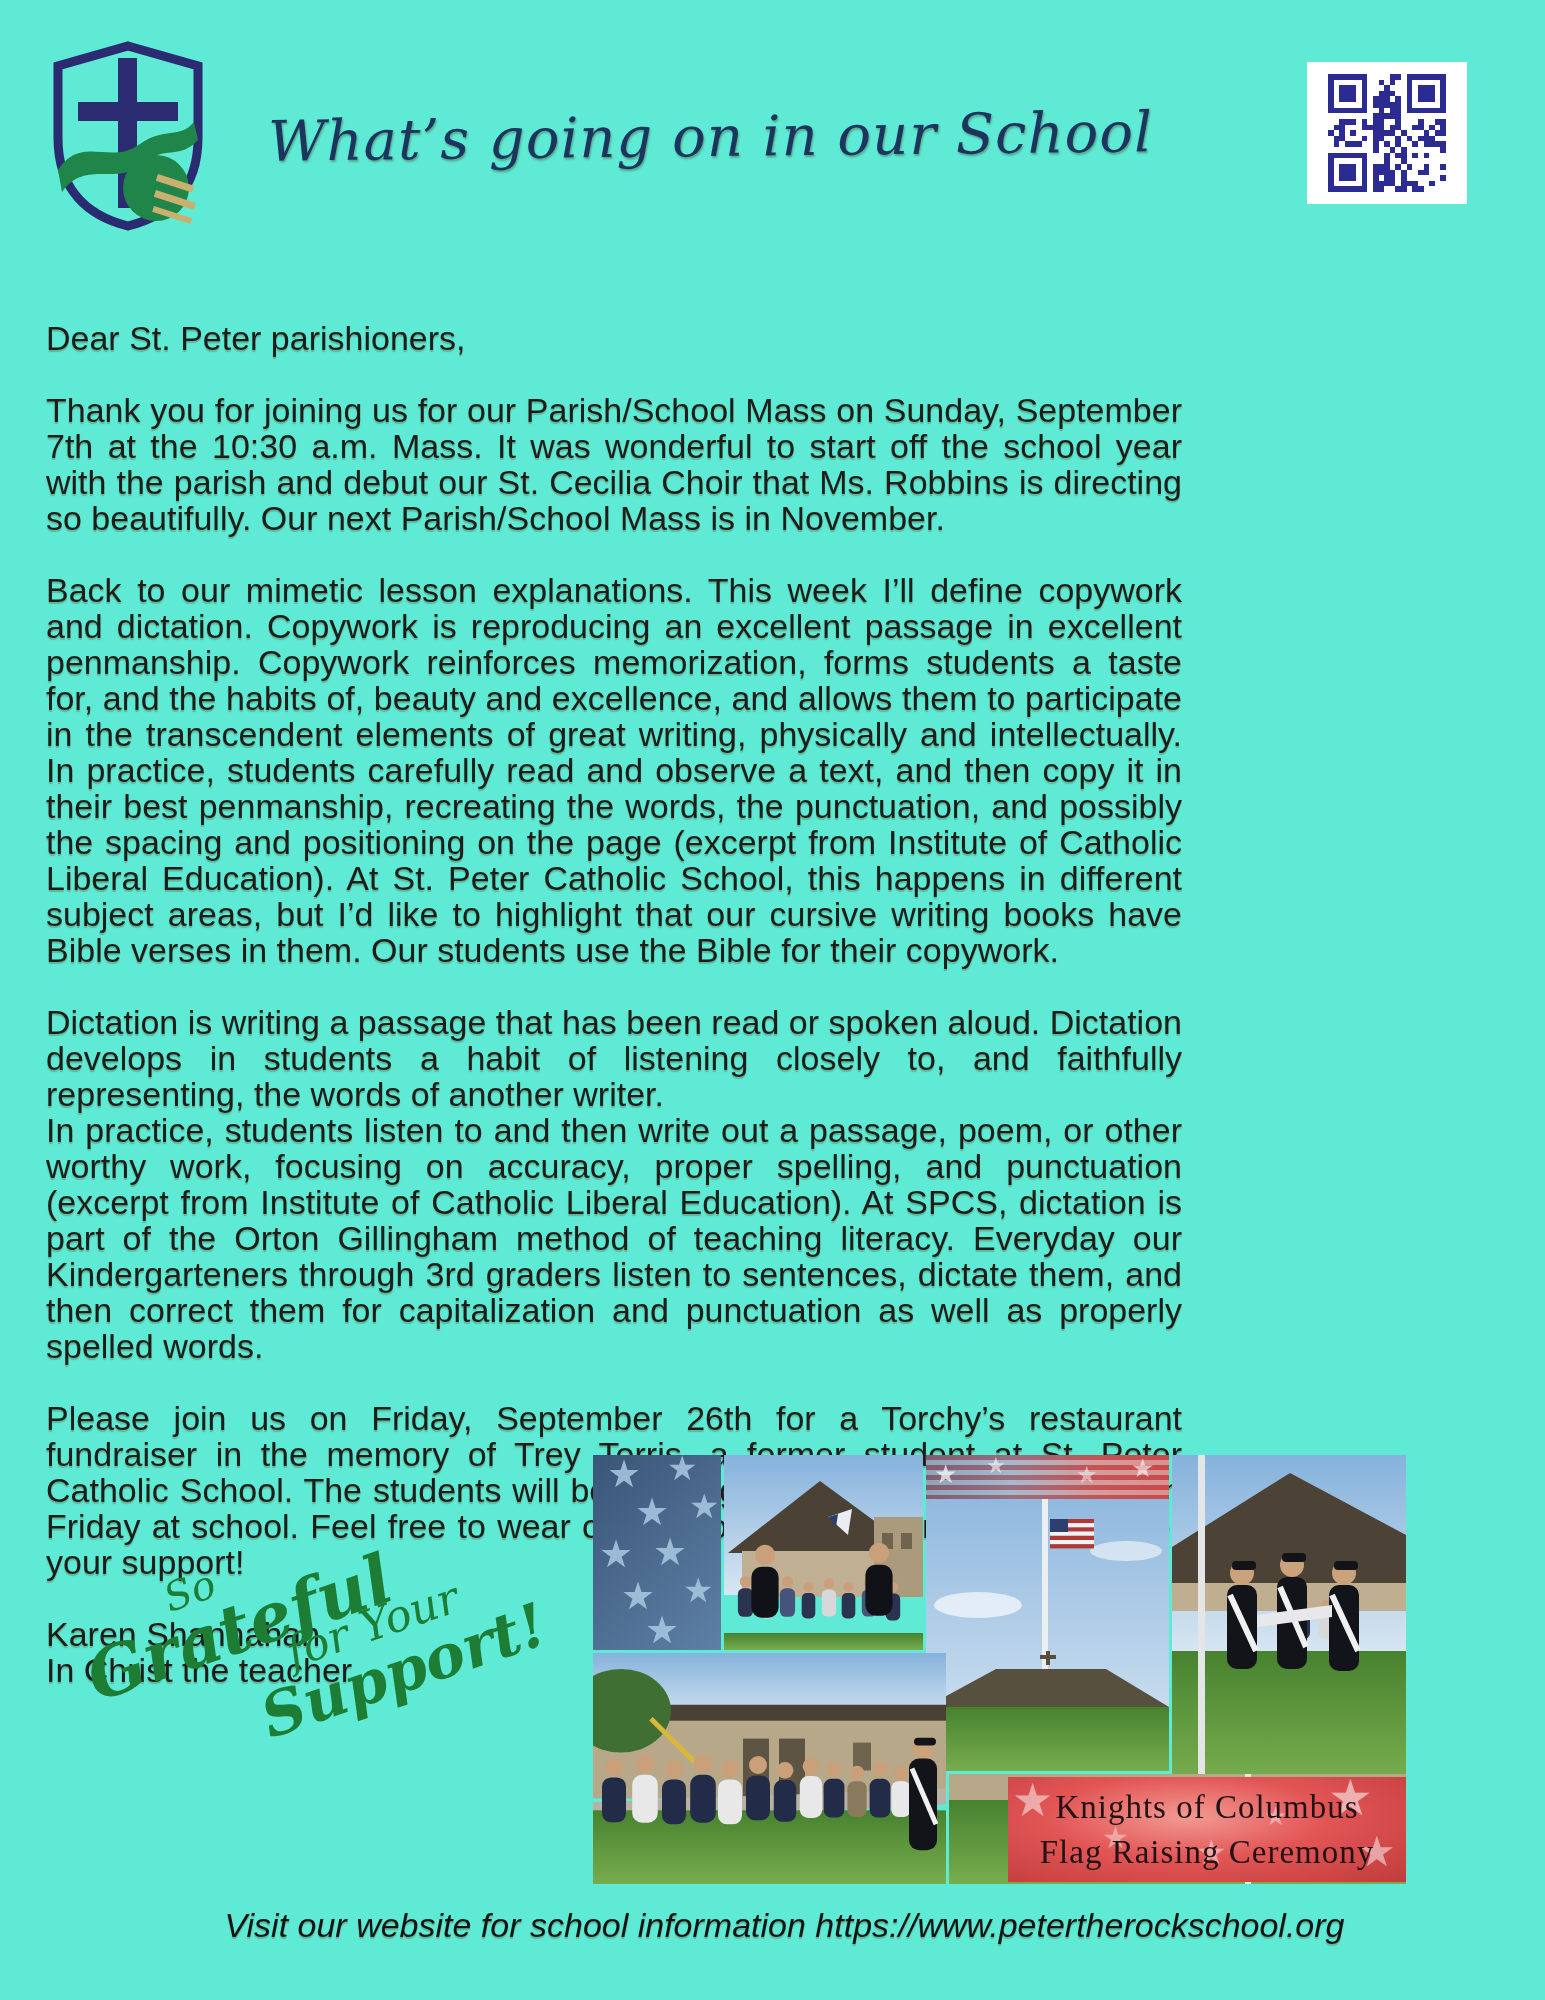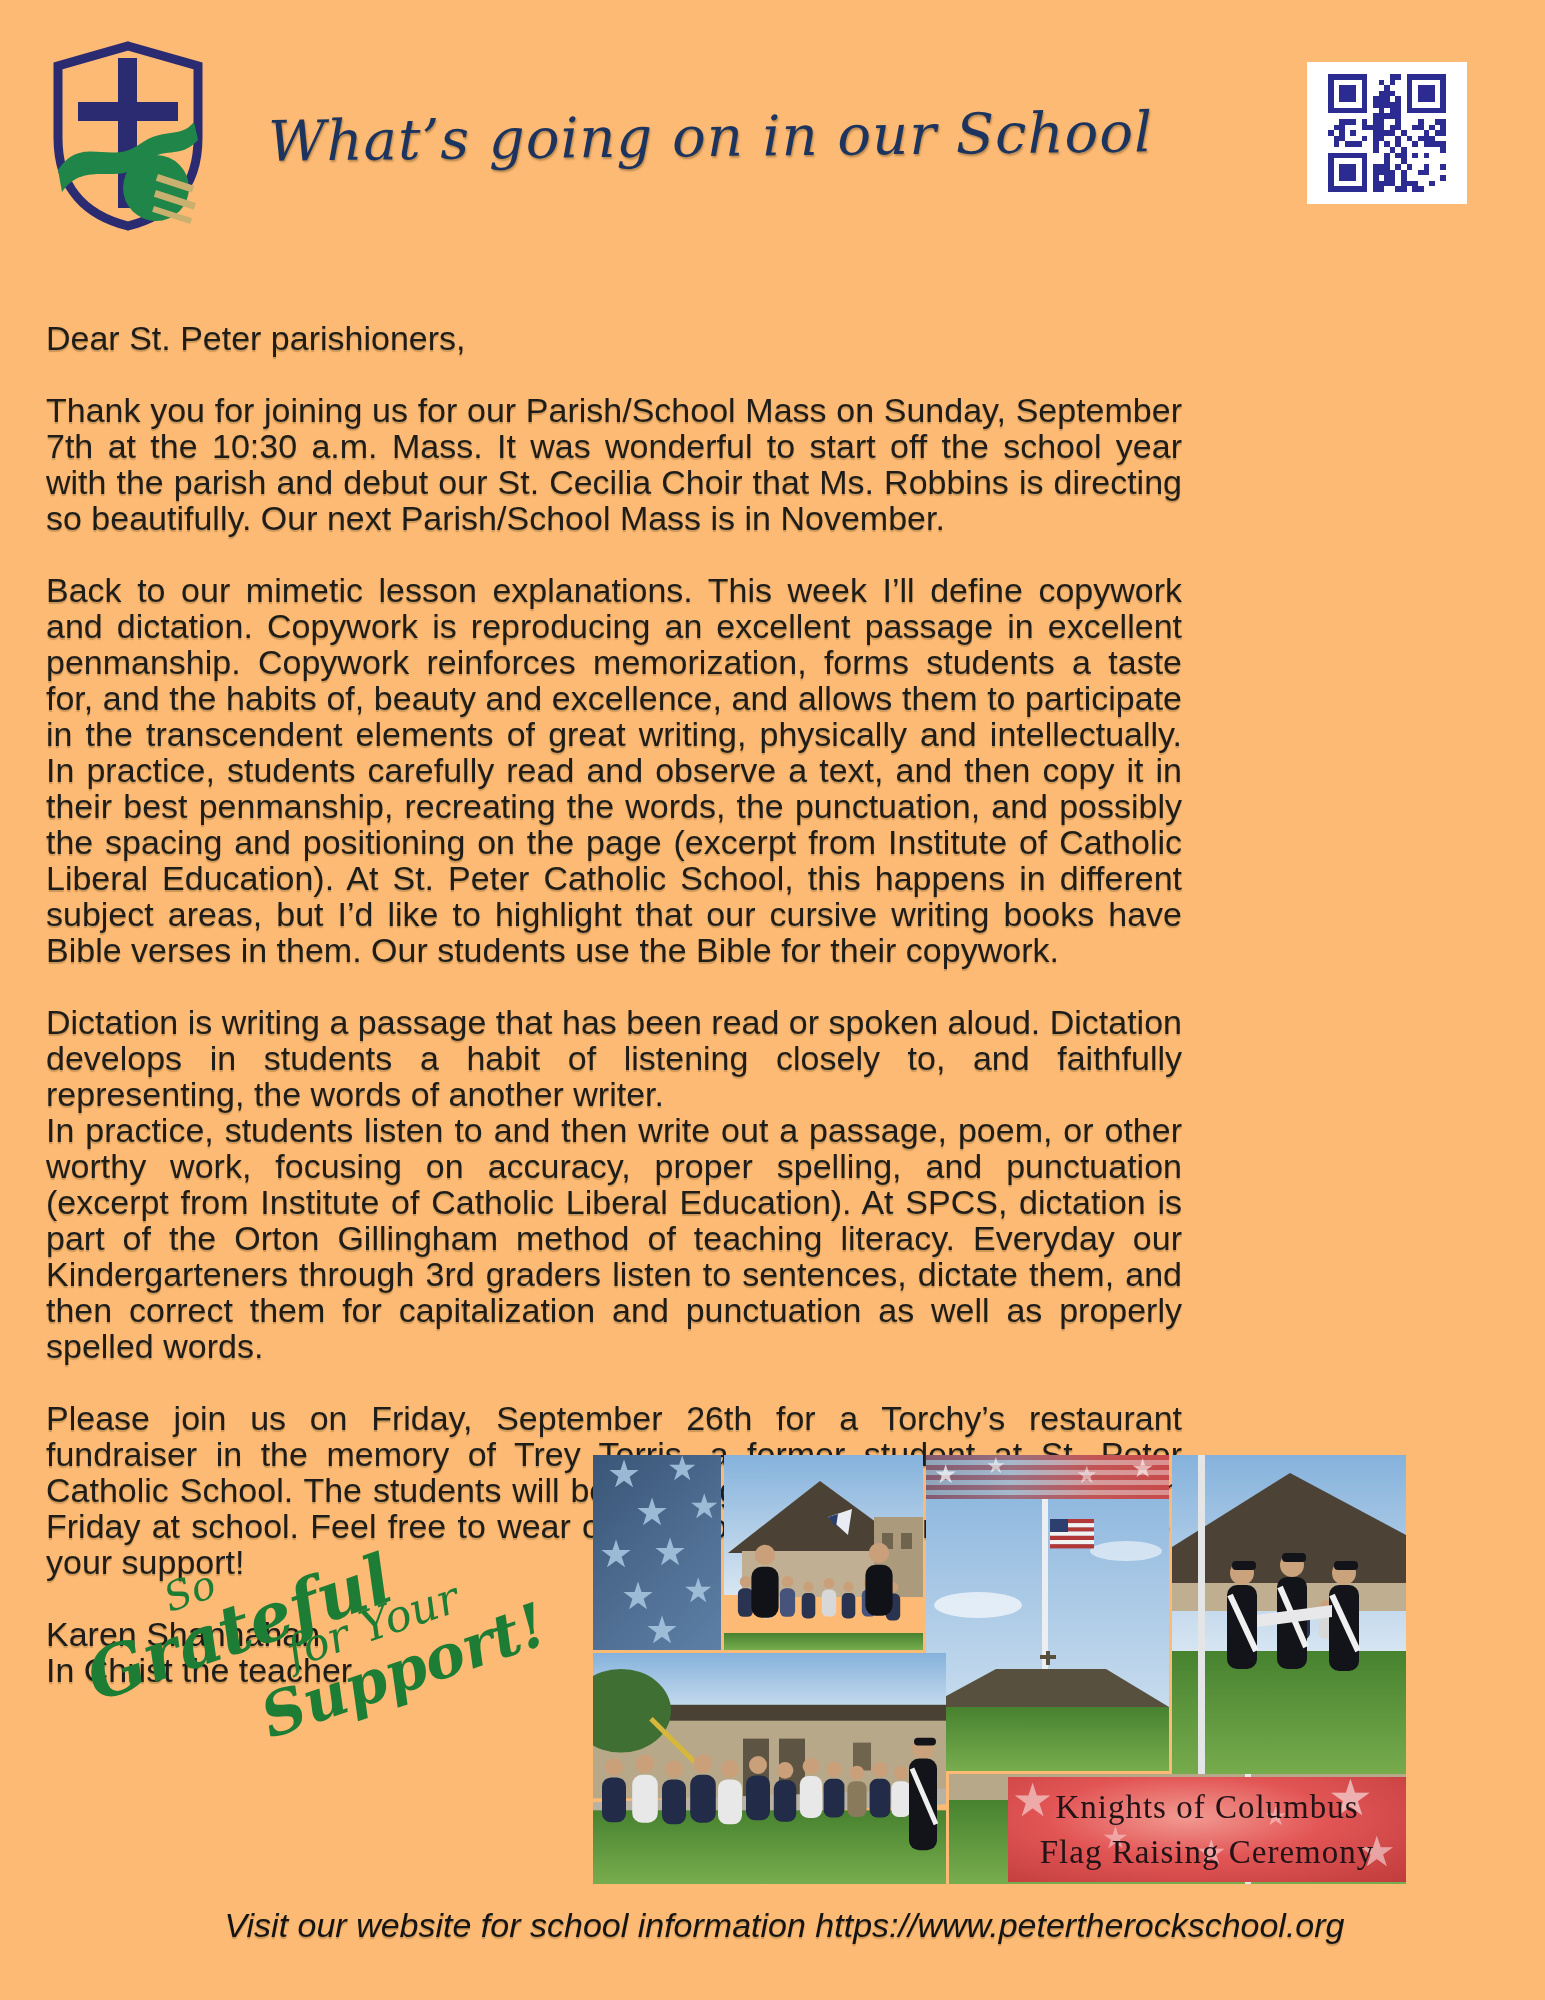--- a/index.html
+++ b/index.html
@@ -1,16 +1,16 @@
 <!DOCTYPE html>
 <html><head>
 <meta charset="utf-8">
 <style>
   html,body{margin:0;padding:0;background:#c9b06e;}
-  .page{position:relative;width:1545px;height:2000px;background:#fdba74;overflow:hidden;
+  .page{position:relative;width:1545px;height:2000px;background:#5eead4;overflow:hidden;
         font-family:"Liberation Sans",sans-serif;}
 
   
   .logo{position:absolute;left:52px;top:40px;width:152px;height:192px;}
   .title{position:absolute;left:268px;top:104px;font-family:"DejaVu Serif",serif;font-style:italic;
          font-size:56px;color:#1d345e;white-space:nowrap;letter-spacing:1px;transform:rotate(-0.6deg);
          text-shadow:1px 2px 2px rgba(60,45,10,.35);}
   .qr-box{position:absolute;left:1307px;top:62px;width:160px;height:142px;background:#ffffff;
           display:flex;align-items:center;justify-content:center;}
   .qr-box svg{width:118px;height:118px;}

